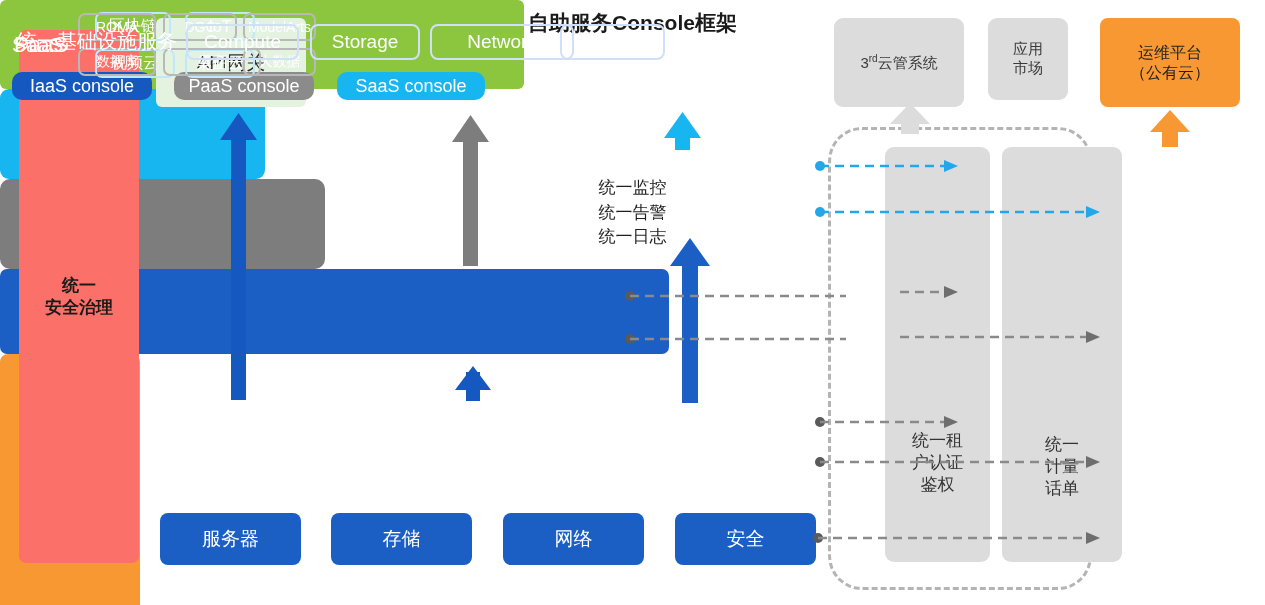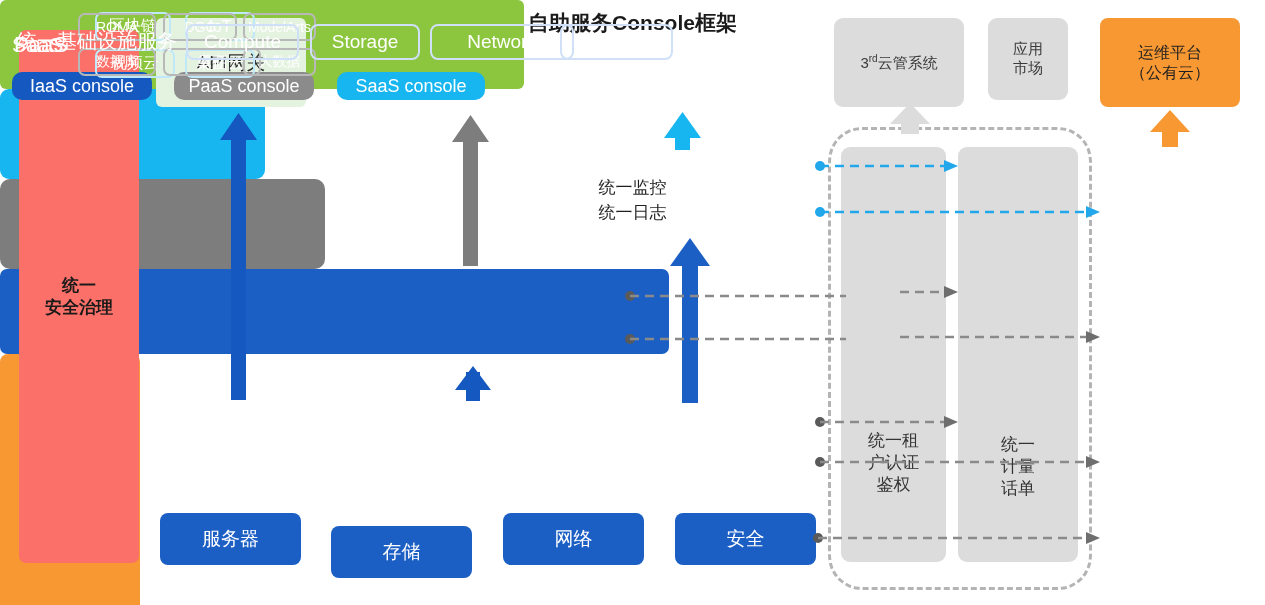--- a/index.html
+++ b/index.html
@@ -51,33 +51,33 @@
   .pc-4{left:163px;top:48px;width:98px;}
   .pc-5{left:243px;top:48px;width:73px;}
 
   
   .infra{left:159px;top:400px;width:669px;height:85px;background:#1b5fc4;border-radius:7px;}
   .infra-label{position:absolute;left:17px;top:28px;color:#fff;font-size:20px;}
   .infra-chip{position:absolute;top:24px;height:36px;border-radius:8px;border:2px solid #cfe0f8;color:#fff;display:flex;align-items:center;justify-content:center;font-size:19px;box-sizing:border-box;}
   .ic-0{left:186px;width:113px;}
   .ic-1{left:310px;width:110px;}
   .ic-2{left:430px;width:144px;}
-  .ic-3{left:560px;width:113px;font-weight:bold;}
+  .ic-3{left:560px;width:105px;font-weight:bold;}
 
   
   .hw{height:52px;top:513px;background:#1b5fc4;border-radius:8px;color:#fff;font-size:19px;}
   .hw-0{left:160px;width:141px;}
-  .hw-1{left:331px;width:141px;margin-top:13px;}
+  .hw-1{left:331px;width:141px;}
   .hw-2{left:503px;width:141px;}
   .hw-3{left:675px;width:141px;}
 
   
   .dash-container{position:absolute;left:828px;top:127px;width:264px;height:463px;border:3px dashed #b4b4b4;border-radius:34px;box-sizing:border-box;}
   
-  .gcol{position:absolute;top:147px;height:415px;background:#dcdcdc;border-radius:9px;color:#333;font-size:17px;display:flex;align-items:center;justify-content:center;text-align:center;line-height:1.3;}
+  .gcol{position:absolute;top:147px;height:415px;background:#dcdcdc;border-radius:9px;color:#333;font-size:17px;display:flex;align-items:center;justify-content:center;text-align:center;line-height:1.3;margin-left:44px;}
   .gcol-auth{left:841px;width:105px;}
   .gcol-meter{left:958px;width:120px;}
   .gcol-auth .gtext{position:absolute;top:283px;left:0;width:100%;}
   .gcol-meter .gtext{position:absolute;top:287px;left:0;width:100%;}
 
   
   .ops-body{left:1100px;top:146px;width:140px;height:416px;background:#f79833;border-radius:8px;color:#1f1f1f;font-size:17px;}
   .ops-body .otext{position:absolute;top:176px;left:0;width:100%;text-align:center;line-height:1.45;}
 </style>
 </head>
@@ -207,20 +207,21 @@
     <div class="gtext">
       <div>统一</div>
       <div>计量</div>
       <div>话单</div>
     </div>
   </div>
 
   <div class="ops-body">
     <div class="otext">
       <div>统一监控</div>
+      <div>统一告警</div>
       <div>统一日志</div>
     </div>
   </div>
 
   <svg width="1265" height="605" style="position:absolute;left:0;top:0;pointer-events:none;">
 
     <g>
       <rect x="231" y="130" width="15" height="270" fill="#1558bf"></rect>
       <polygon points="238.5,113 257,140 220,140" fill="#1558bf"></polygon>
     </g>

